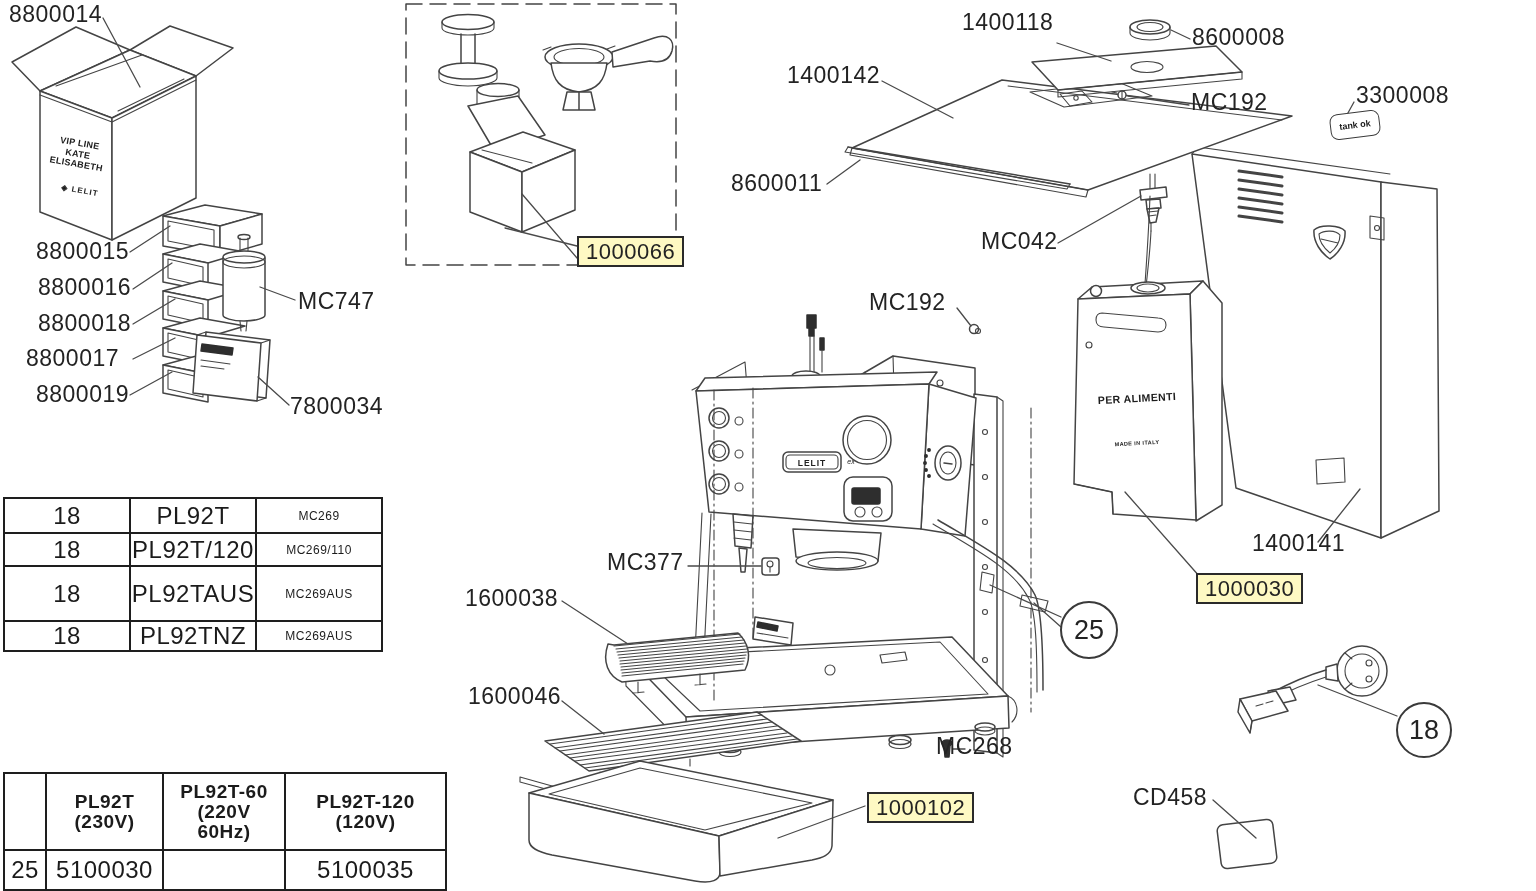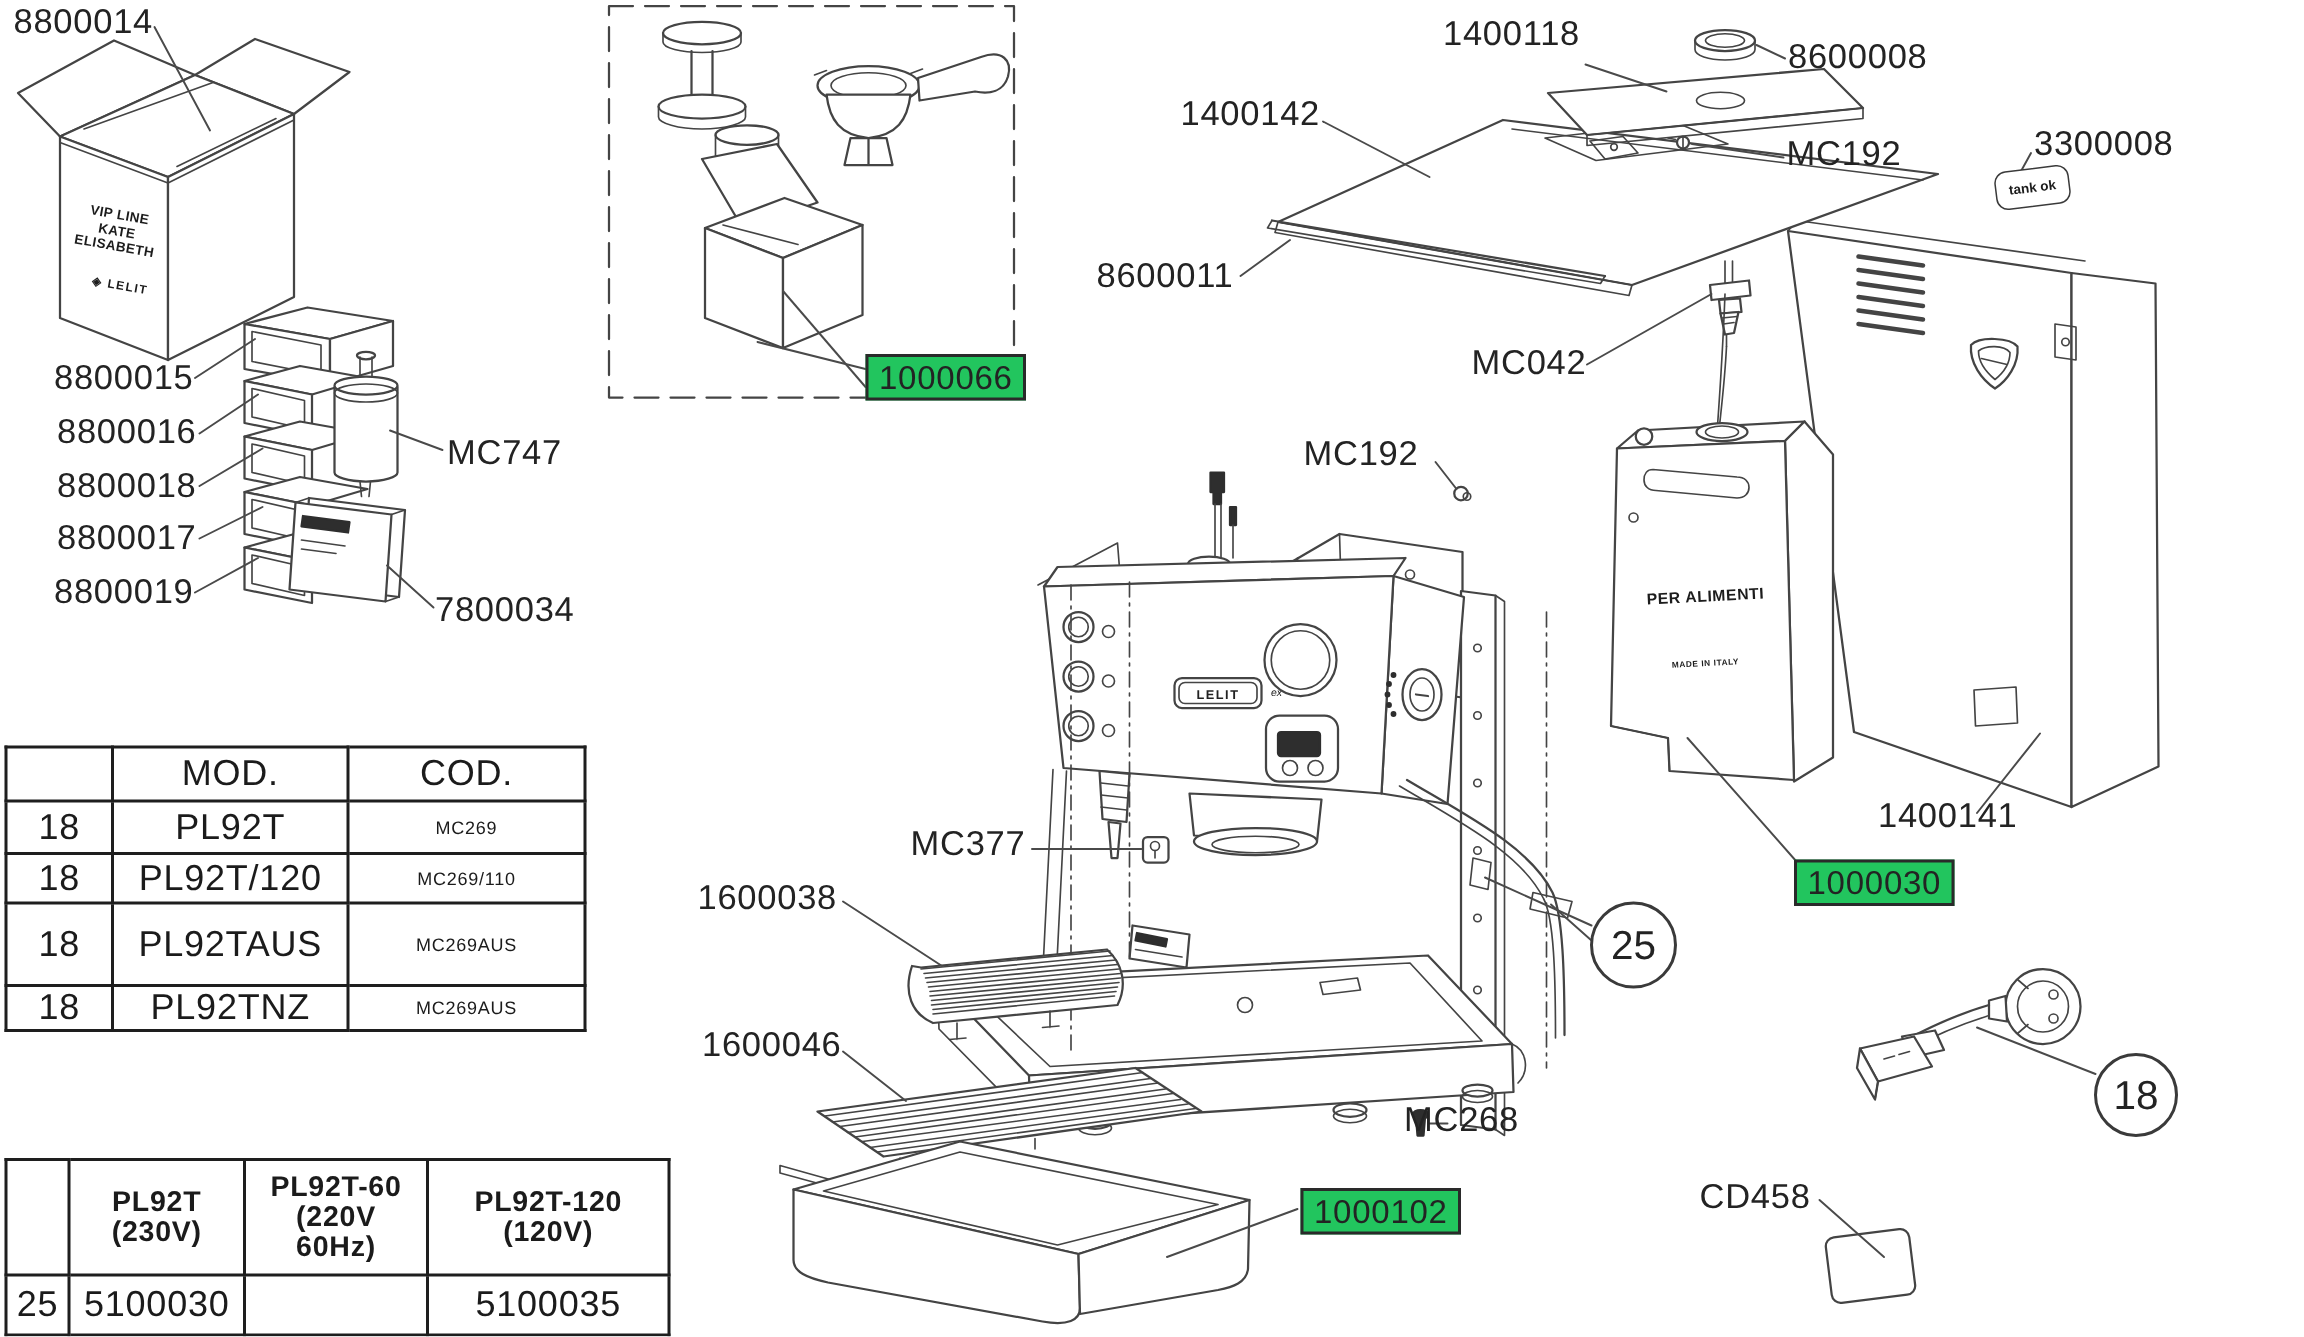--- a/index.html
+++ b/index.html
@@ -9,21 +9,21 @@
   svg *{vector-effect:non-scaling-stroke;}
   .art path,.art line,.art ellipse,.art circle,.art rect,.art polyline{fill:none;stroke:#444;stroke-width:1.5;stroke-linecap:round;stroke-linejoin:round;}
   .art .wh{fill:#ffffff;}
   .art .dk{fill:#2e2e2e;stroke:#2e2e2e;}
   .art .thin{stroke-width:1.1;}
   .art .thick{stroke-width:3;}
   .art .leader{stroke:#4a4a4a;stroke-width:1.3;}
   .art .dashdot{stroke-dasharray:10 4 2 4;stroke-width:1.1;}
   .art text{font-family:"Liberation Sans",sans-serif;fill:#222;stroke:none;}
   .plabel{position:absolute;font-size:23px;color:#232323;letter-spacing:.5px;white-space:nowrap;}
-  .plabel.boxed{border:2px solid #2a2a2a;padding:0 7px;line-height:27px;font-size:22px;background:#22c55e;text-align:right;}
+  .plabel.boxed{border:2px solid #2a2a2a;padding:0 7px;line-height:27px;font-size:22px;background:#fef9c3;text-align:right;}
   .circle-ref{position:absolute;border:2px solid #3a3a3a;border-radius:50%;background:#fff;
               display:flex;align-items:center;justify-content:center;font-size:27px;color:#232323;}
   .carton-text{position:absolute;left:46px;top:138px;width:64px;text-align:center;
                font-size:9px;font-weight:bold;line-height:10.5px;letter-spacing:.3px;transform:rotate(10deg);}
   .carton-brand{position:absolute;left:50px;top:186px;width:60px;text-align:center;font-size:8px;
                 font-weight:bold;letter-spacing:1px;transform:rotate(10deg);}
   .tank-text-1{position:absolute;left:1085px;top:392px;width:104px;text-align:center;font-size:10.5px;
                font-weight:600;letter-spacing:.4px;transform:rotate(-3deg);}
   .tank-text-2{position:absolute;left:1085px;top:440px;width:104px;text-align:center;font-size:5.5px;
                font-weight:600;letter-spacing:.4px;transform:rotate(-3deg);}
@@ -384,21 +384,21 @@
     <line class="leader" x1="1397" y1="716" x2="1318" y2="685"></line>
     <line class="leader" x1="1061" y1="617" x2="990" y2="585"></line>
     <line class="leader" x1="1061" y1="627" x2="1034" y2="603"></line>
   </g>
 </svg>
 
   <div class="plabel" style="left:9px;top:1px">8800014</div>
   <div class="plabel" style="left:36px;top:238px">8800015</div>
   <div class="plabel" style="left:38px;top:274px">8800016</div>
   <div class="plabel" style="left:38px;top:310px">8800018</div>
-  <div class="plabel" style="left:38px;top:345px">8800017</div>
+  <div class="plabel" style="left:26px;top:345px">8800017</div>
   <div class="plabel" style="left:36px;top:381px">8800019</div>
   <div class="plabel" style="left:298px;top:288px">MC747</div>
   <div class="plabel" style="left:290px;top:393px">7800034</div>
   <div class="plabel boxed" style="left:577px;top:236px">1000066</div>
   <div class="plabel" style="left:962px;top:9px">1400118</div>
   <div class="plabel" style="left:1192px;top:24px">8600008</div>
   <div class="plabel" style="left:787px;top:62px">1400142</div>
   <div class="plabel" style="left:1191px;top:89px">MC192</div>
   <div class="plabel" style="left:1356px;top:82px">3300008</div>
   <div class="plabel" style="left:731px;top:170px">8600011</div>
@@ -424,25 +424,20 @@
   <div class="carton-brand">
     <span>◈</span>
     <span>LELIT</span>
   </div>
   <div class="tank-text-1">PER ALIMENTI</div>
   <div class="tank-text-2">MADE IN ITALY</div>
   <div class="sticker">tank ok</div>
 
   <table class="dtable" id="modCodTable" style="left:3px;top:497px;width:380px">
     <tbody>
-        <tr style="height:36px">
-      <td style="width:69px"></td>
-      <td style="width:155px">MOD.</td>
-      <td style="width:156px">COD.</td>
-    </tr>
     <tr style="height:35px">
       <td>18</td>
       <td>PL92T</td>
       <td class="cod">MC269</td>
     </tr>
     <tr style="height:33px">
       <td>18</td>
       <td>PL92T/120</td>
       <td class="cod">MC269/110</td>
     </tr>

